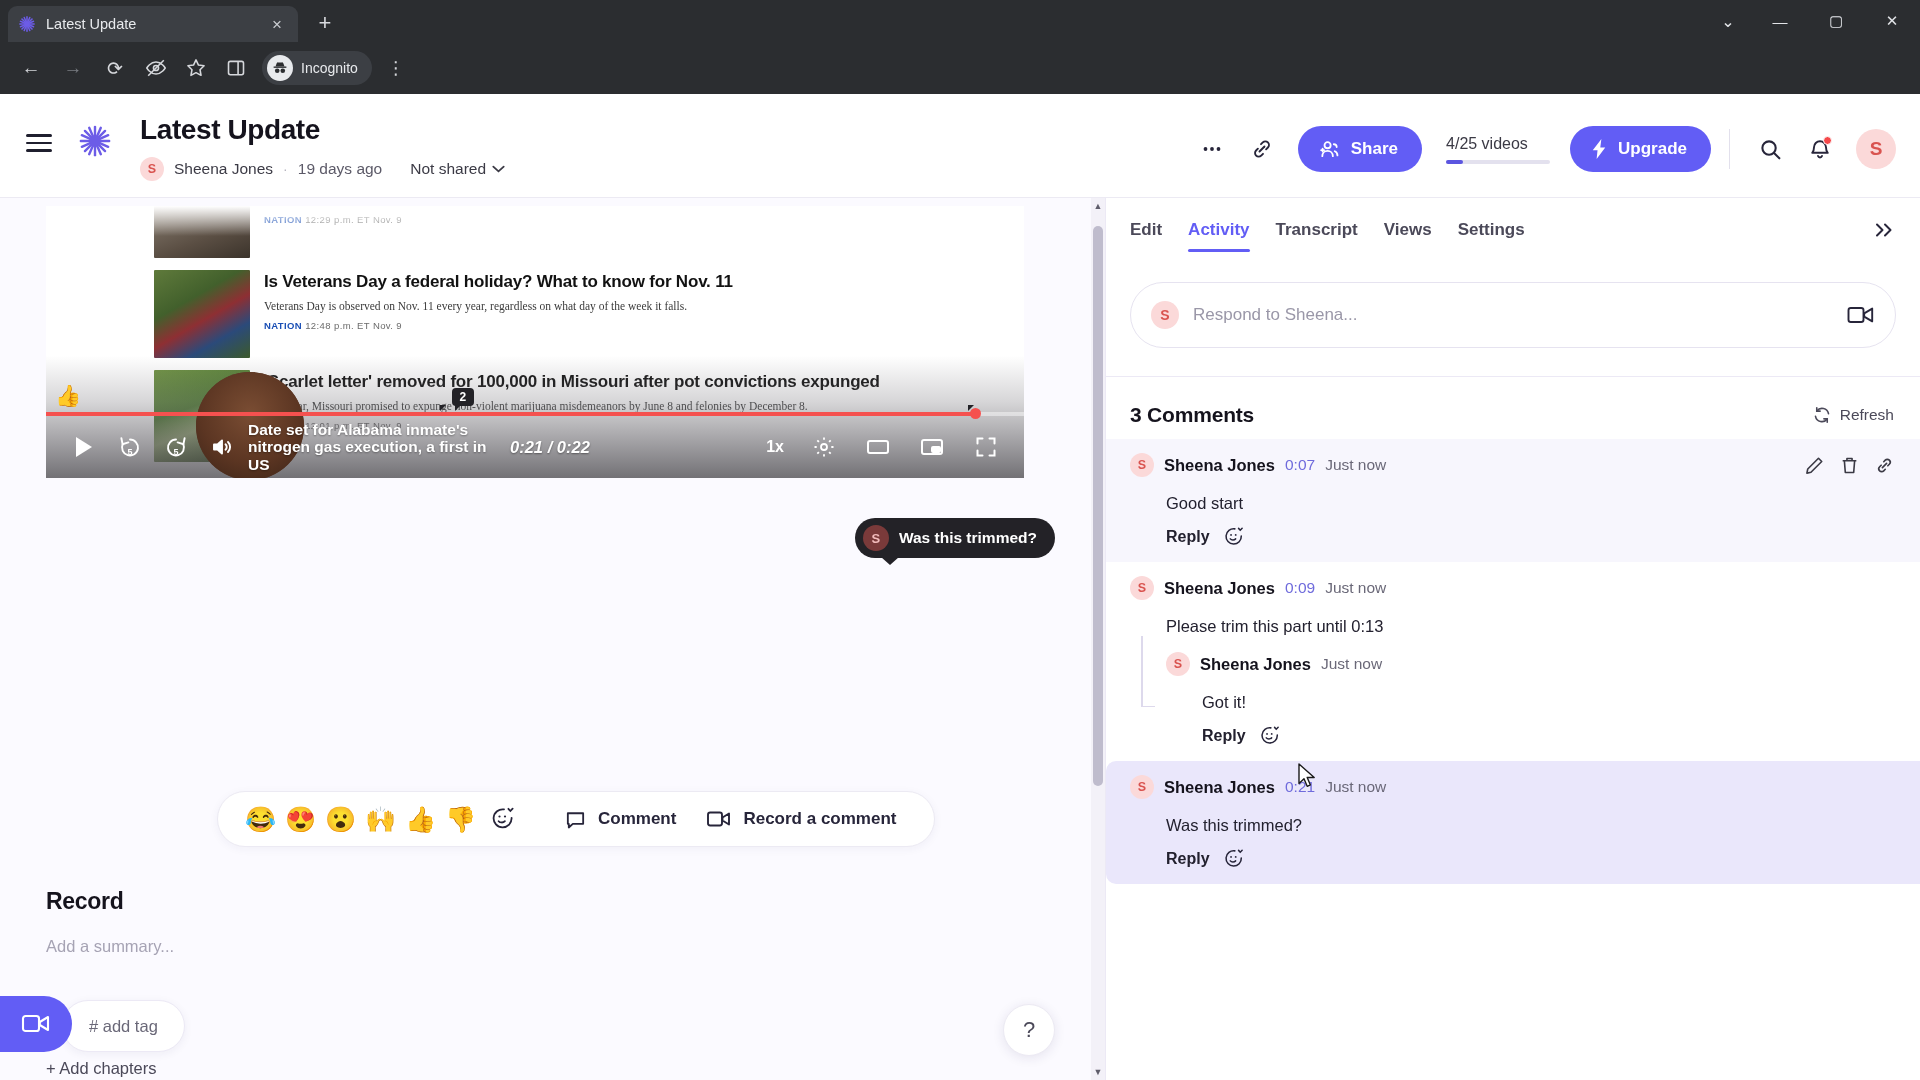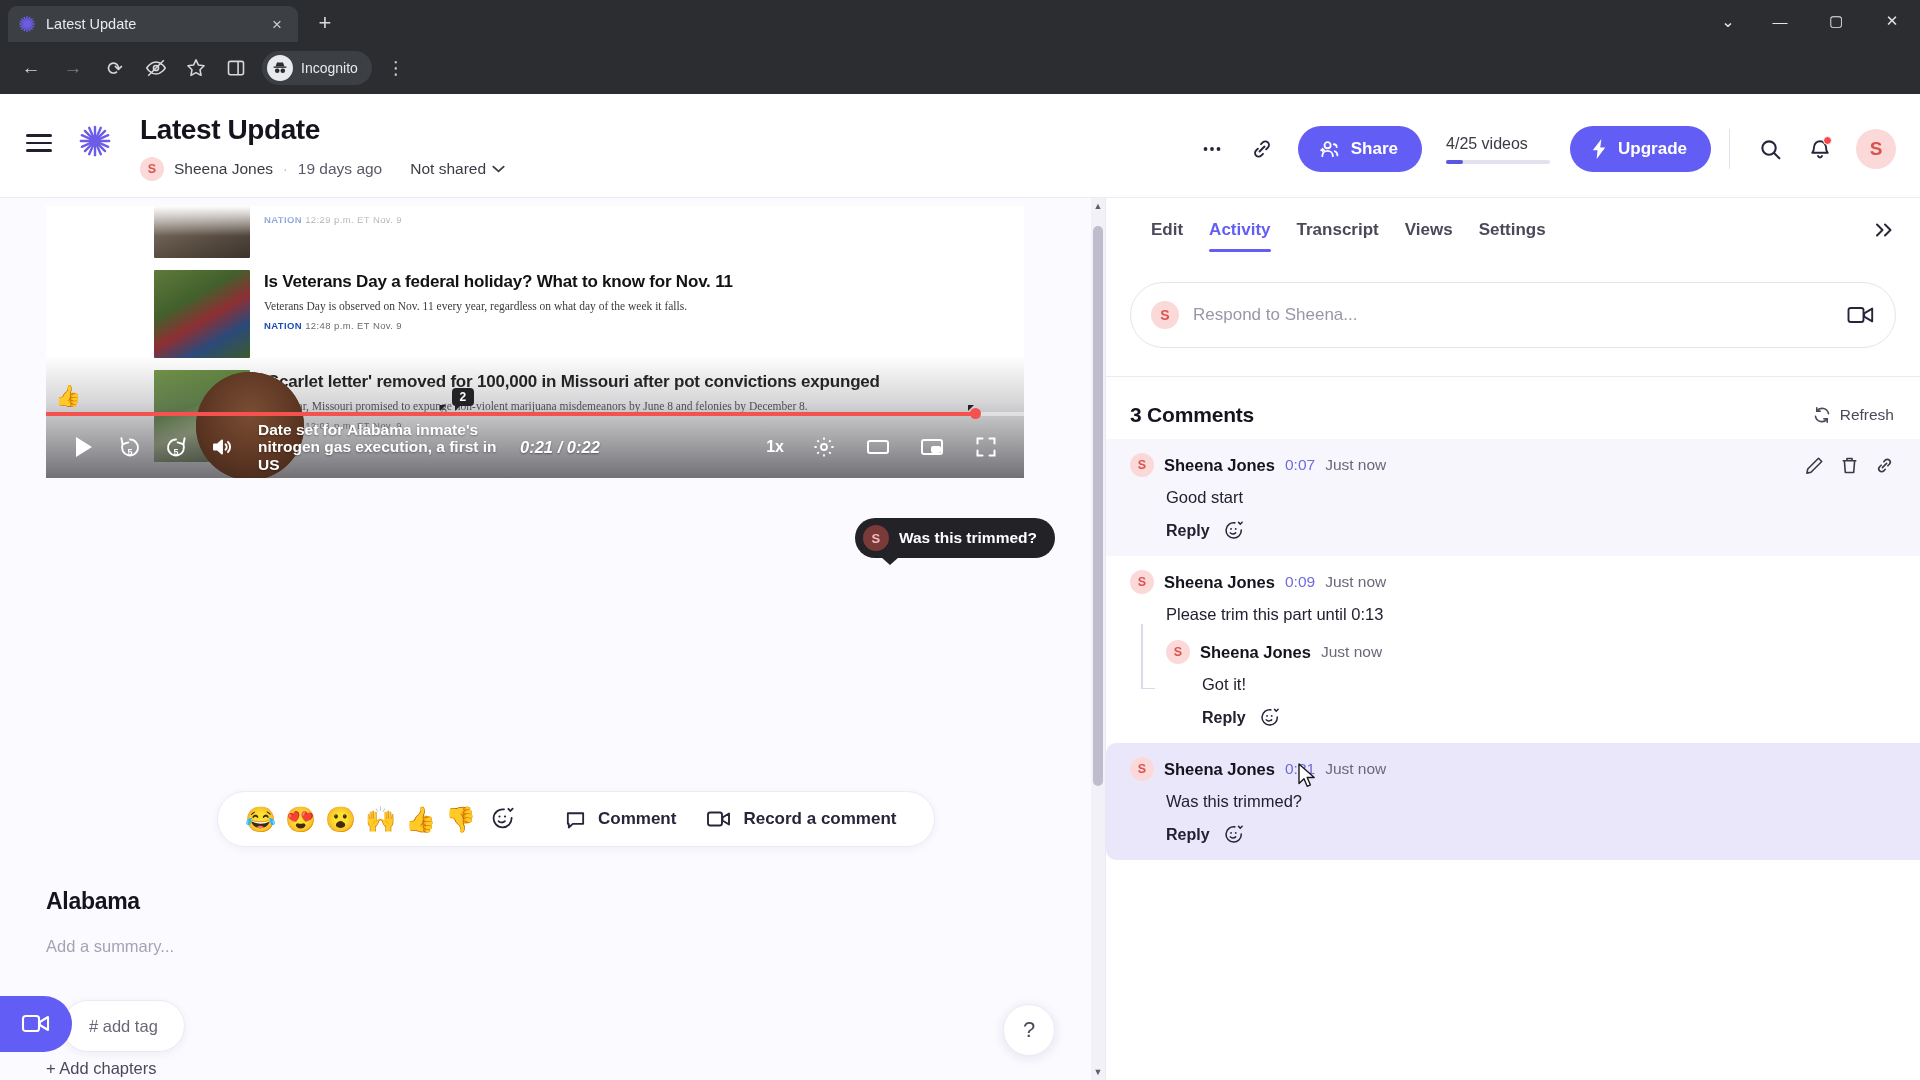--- a/index.html
+++ b/index.html
@@ -145,21 +145,21 @@
 
   .progress-row { position: absolute; left: 0; right: 0; bottom: 62px; height: 6px; }
   .progress-track { position: absolute; left: 0; right: 0; top: 2px; height: 3.5px; background: rgba(255,255,255,.45); }
   .progress-played { position: absolute; left: 0; top: 2px; height: 3.5px; background: #f5514f; }
   .progress-knob { position: absolute; top: -2px; width: 11px; height: 11px; border-radius: 50%;
     background: #f5514f; }
 
   .ctrl-bar { position: absolute; left: 0; right: 0; bottom: 0; height: 62px;
     display: flex; align-items: center; padding: 0 18px; gap: 6px; color: #fff; }
   .ctrl-btn { width: 40px; height: 40px; display: flex; align-items: center; justify-content: center; }
-  .caption-text { font-size: 15.5px; font-weight: 700; line-height: 1.12; margin-left: 10px;
+  .caption-text { font-size: 15.5px; font-weight: 700; line-height: 1.12; 
     max-width: 250px; color: #fff; text-shadow: 0 1px 2px rgba(0,0,0,.35); }
   .time-text { font-size: 16.5px; font-weight: 700; margin-left: 6px; white-space: nowrap;
     text-shadow: 0 1px 2px rgba(0,0,0,.4); font-style: italic; }
   .ctrl-right { margin-left: auto; display: flex; align-items: center; gap: 14px; }
   .speed { font-size: 16px; font-weight: 700; padding: 0 6px; }
 
   .tooltip-dark { position: absolute; right: 38px; top: 320px; background: #232227; color: #fff;
     border-radius: 22px; height: 40px; display: flex; align-items: center; gap: 10px;
     padding: 0 18px 0 8px; font-size: 15.5px; font-weight: 600; z-index: 6; }
   .tooltip-dark:after { content:''; position:absolute; left: 26px; bottom:-7px;
@@ -211,21 +211,21 @@
 
   
   .l-scrollbar { position: absolute; right: 0; top: 0; bottom: 0; width: 14px; background: #f3f1f8; }
   .l-sb-up, .l-sb-down { height: 16px; display: flex; align-items: center; justify-content: center;
     color: #5f5d6b; font-size: 9px; }
   .l-sb-thumb { position: absolute; left: 2px; width: 10px; background: #bfbccd; border-radius: 5px; }
 
   
   .right-pane { flex: 1; border-left: 1px solid #ece9f5; display: flex; flex-direction: column;
     background: #fff; min-width: 0; position: relative; }
-  .tabs-row { display: flex; align-items: center; padding: 22px 24px 0 24px; gap: 26px; flex: none; margin-left: 21px; }
+  .tabs-row { display: flex; align-items: center; padding: 22px 24px 0 24px; gap: 26px; flex: none; }
   .tab-item { font-size: 17px; font-weight: 600; color: #4b4959; padding-bottom: 12px;
     position: relative; white-space: nowrap; }
   .tab-item.active { color: #625df5; }
   .tab-item.active:after { content:''; position: absolute; left: 0; right: 0; bottom: 0;
     height: 3.5px; background: #625df5; border-radius: 2px; }
   .tabs-more { margin-left: auto; color: #27253a; font-size: 19px; padding-bottom: 12px; }
 
   .respond-box { margin: 30px 24px 0 24px; height: 66px; border: 1px solid #e6e3f0;
     border-radius: 33px; display: flex; align-items: center; padding: 0 20px; gap: 14px; flex: none; }
   .respond-placeholder { flex: 1; font-size: 17px; color: #9a97a8; }
@@ -238,21 +238,21 @@
 
   .comment-list { flex: 1; overflow: hidden; padding-top: 12px; }
   .comment { padding: 14px 26px 14px 24px; position: relative; }
   .comment.active { background: #f7f6fd; }
   .comment.highlight { background: #eae7fb; border-radius: 10px 0 0 10px; }
   .c-top { display: flex; align-items: center; gap: 10px; }
   .c-name { font-size: 16.5px; font-weight: 700; color: #15131d; }
   .c-stamp { font-size: 15.5px; color: #6f6bdc; font-weight: 500; }
   .c-ago { font-size: 15.5px; color: #6a6878; }
   .c-actions { margin-left: auto; display: flex; align-items: center; gap: 16px; color: #3b3a45; }
-  .c-text { font-size: 16.5px; color: #23212f; margin-top: 11px; padding-left: 36px; }
+  .c-text { font-size: 16.5px; color: #23212f; margin-top: 17px; padding-left: 36px; }
   .c-foot { display: flex; align-items: center; gap: 13px; margin-top: 13px; padding-left: 36px; }
   .c-reply { font-size: 16px; font-weight: 700; color: #23212f; }
   .c-thread { padding-left: 36px; margin-top: 16px; position: relative; }
   .thread-line { position: absolute; left: 11px; top: -16px; bottom: 40px; width: 1.5px; background: #ddd9ec; }
   .thread-line:after { content:''; position:absolute; left: 0; bottom: 0; width: 14px; height: 1.5px;
     background: #ddd9ec; border-radius: 0 0 0 6px; }
 
   .cursor { position: absolute; z-index: 30; pointer-events: none; }
 
   svg { display: block; }
@@ -584,21 +584,21 @@
                 <svg width="26" height="22" viewBox="0 0 26 22" fill="none" stroke="#27253a" stroke-width="1.9" stroke-linejoin="round">
                   <rect x="2" y="4.5" width="14" height="13" rx="2.2"></rect>
                   <path d="M16.5 9.5l6.5-4v11l-6.5-4z"></path>
                 </svg>
               </span>
               <span>Record a comment</span>
             </span>
           </div>
 
           <div class="summary-sec">
-            <div class="sec-title">Alabama</div>
+            <div class="sec-title">Record</div>
             <div class="placeholder">Add a summary...</div>
             <div class="chapters-head">
               <span class="sec-title">Chapters</span>
               <span class="info-circ">i</span>
             </div>
             <div class="add-chapters">+ Add chapters</div>
           </div>
 
         </div>
 

